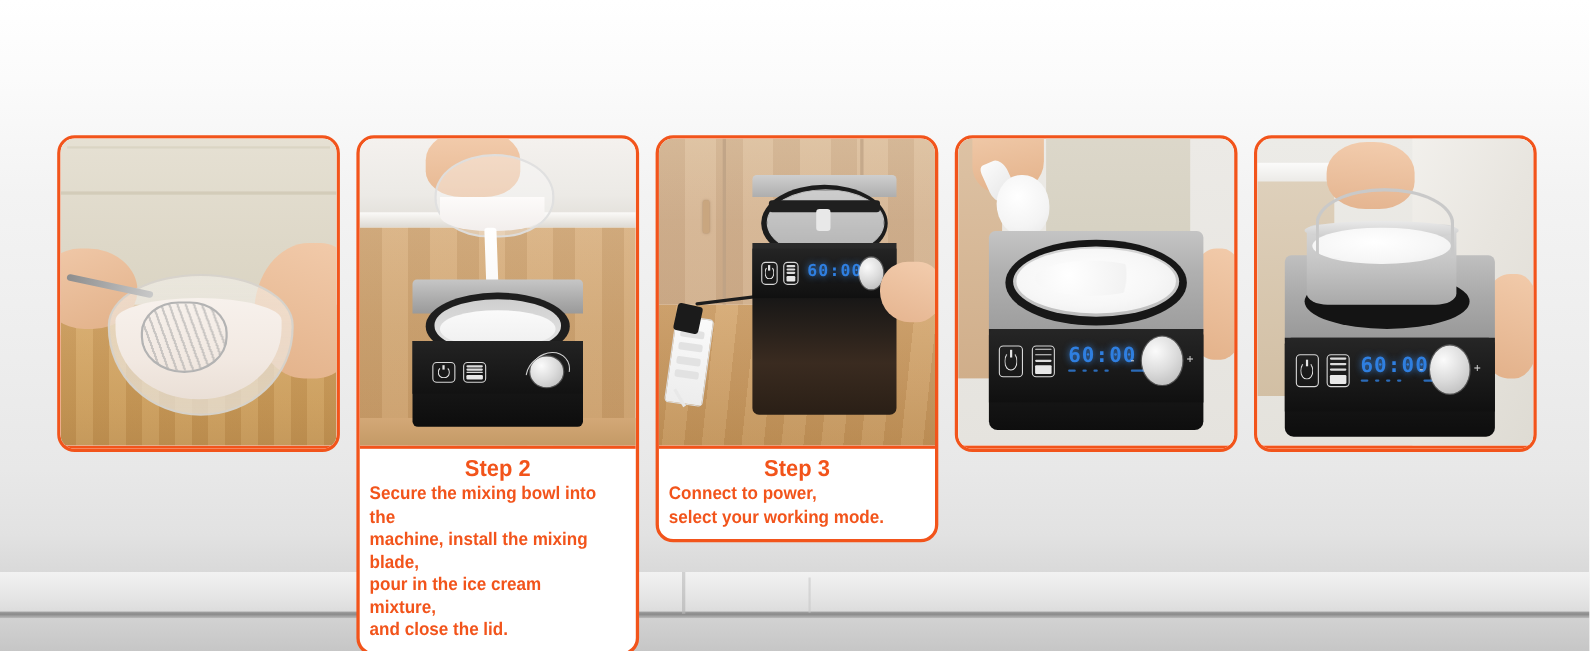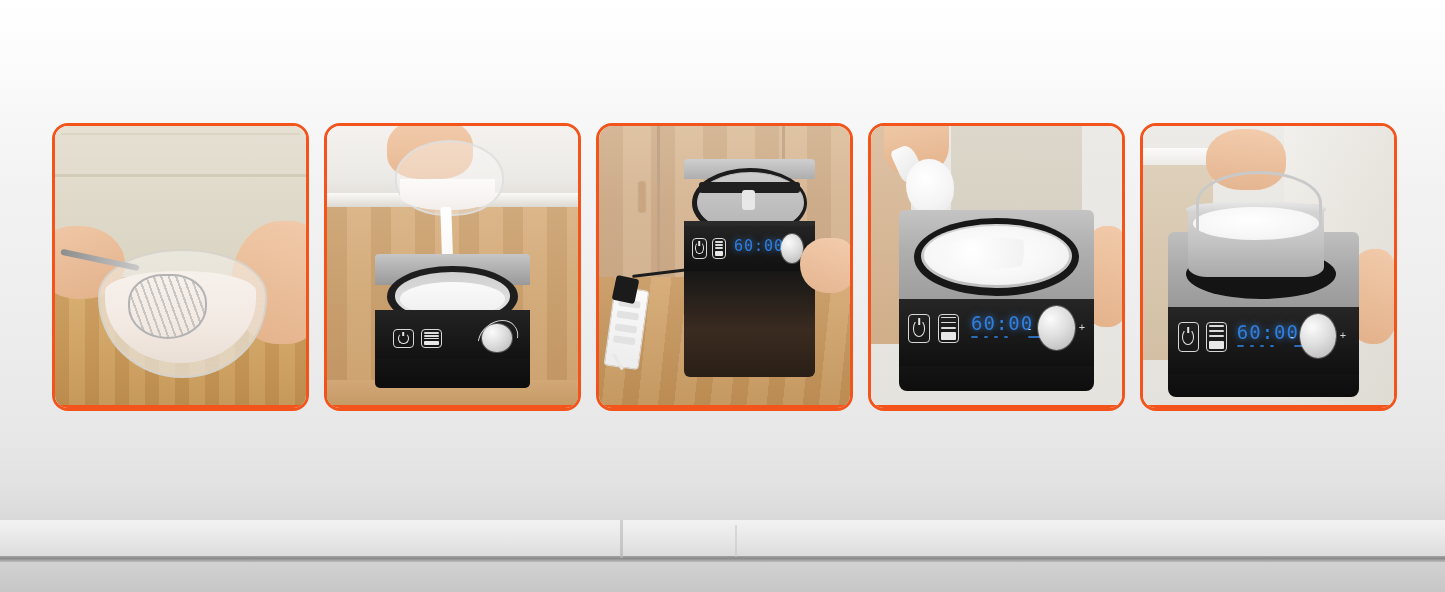--- a/index.html
+++ b/index.html
@@ -140,21 +140,21 @@
   .mode b{display:block;height:1.6px;background:#dcdcdc;border-radius:1px;}
   .mode b:nth-child(4){height:34%;background:#e8e8e8;}
   .knob{position:absolute;border-radius:50%;
     background:radial-gradient(circle at 34% 30%,#fbfbfb 0%,#dcdcdc 48%,#b4b4b4 100%);
     box-shadow:0 0 0 1px rgba(255,255,255,.25);}
   .knob-arc{position:absolute;border:1.4px solid #cfcfcf;border-radius:50%;
     border-bottom-color:transparent;border-left-color:transparent;transform:rotate(-40deg);}
   .kminus,.kplus{position:absolute;color:#d6d6d6;font-family:"Liberation Sans",sans-serif;line-height:1;}
   .lcd{position:absolute;color:#2f7fe0;
     font-family:"DejaVu Sans Mono","Liberation Mono",monospace;
-    font-weight:normal;letter-spacing:1px;
+    font-weight:bold;letter-spacing:1px;
     text-shadow:0 0 7px rgba(60,140,235,.85);white-space:nowrap;}
   .lcd-sub{position:absolute;display:flex;gap:6px;align-items:center;}
   .lcd-sub s{display:block;height:2px;background:#2f7fe0;opacity:.8;border-radius:1px;text-decoration:none;}
 
   
   .p3-cab{position:absolute;left:0;right:0;top:0;height:54%;
     background:linear-gradient(180deg,#dcc0a0 0%,#d3b392 50%,#cfae8c 100%);}
   .p3-cab::after{content:"";position:absolute;inset:0;
     background:repeating-linear-gradient(90deg,rgba(150,110,70,.10) 0 24px,rgba(255,235,205,.09) 24px 52px);}
   .p3-gap1{position:absolute;top:0;left:23%;width:3px;height:54%;background:#bda184;opacity:.8;}
@@ -301,20 +301,27 @@
           <div class="mode" style="left:30%;top:40%;width:13%;height:40%;">
             <b></b>
               <b></b>
               <b></b>
               <b></b>
           </div>
           <div class="knob" style="left:69%;top:30%;width:19%;height:58%;"></div>
           <div class="knob-arc" style="left:65%;top:24%;width:27%;height:70%;"></div>
         </div>
       </div>
+      <div class="caption">
+        <div class="step-label">Step 2</div>
+        <div class="step-text">Secure the mixing bowl into the
+machine, install the mixing blade,
+pour in the ice cream mixture,
+and close the lid.</div>
+      </div>
     </div>
 
     <div class="card">
       <div class="photo">
         <div class="p3-cab"></div>
         <div class="p3-gap1"></div>
           <div class="p3-gap2"></div>
         <div class="p3-handle"></div>
         <div class="p3-counter"></div>
         <div class="p3-strip">
@@ -339,20 +346,25 @@
           <div class="mode" style="left:21%;top:26%;width:11%;height:46%;">
             <b></b>
               <b></b>
               <b></b>
               <b></b>
           </div>
           <div class="lcd" style="left:38%;top:24%;font-size:15px;">60:00</div>
           <div class="knob" style="left:74%;top:16%;width:17%;height:66%;"></div>
         </div>
         <div class="p3-hand"></div>
+      </div>
+      <div class="caption">
+        <div class="step-label">Step 3</div>
+        <div class="step-text">Connect to power,
+select your working mode.</div>
       </div>
     </div>
 
     <div class="card">
       <div class="photo">
         <div class="p4-wall"></div>
         <div class="p4-cabL"></div>
         <div class="p4-person"></div>
         <div class="p4-arm"></div>
         <div class="p4-armR"></div>

